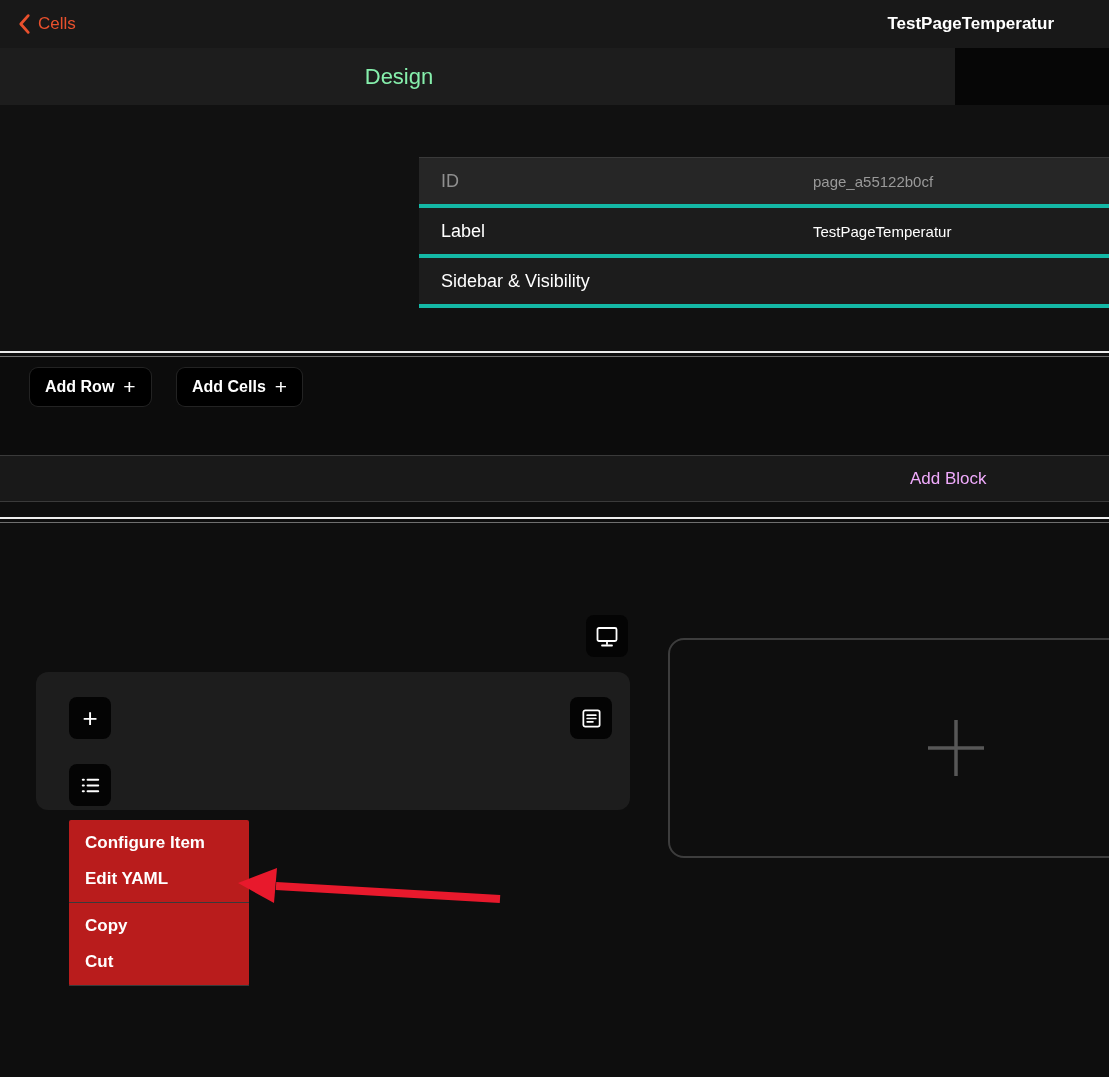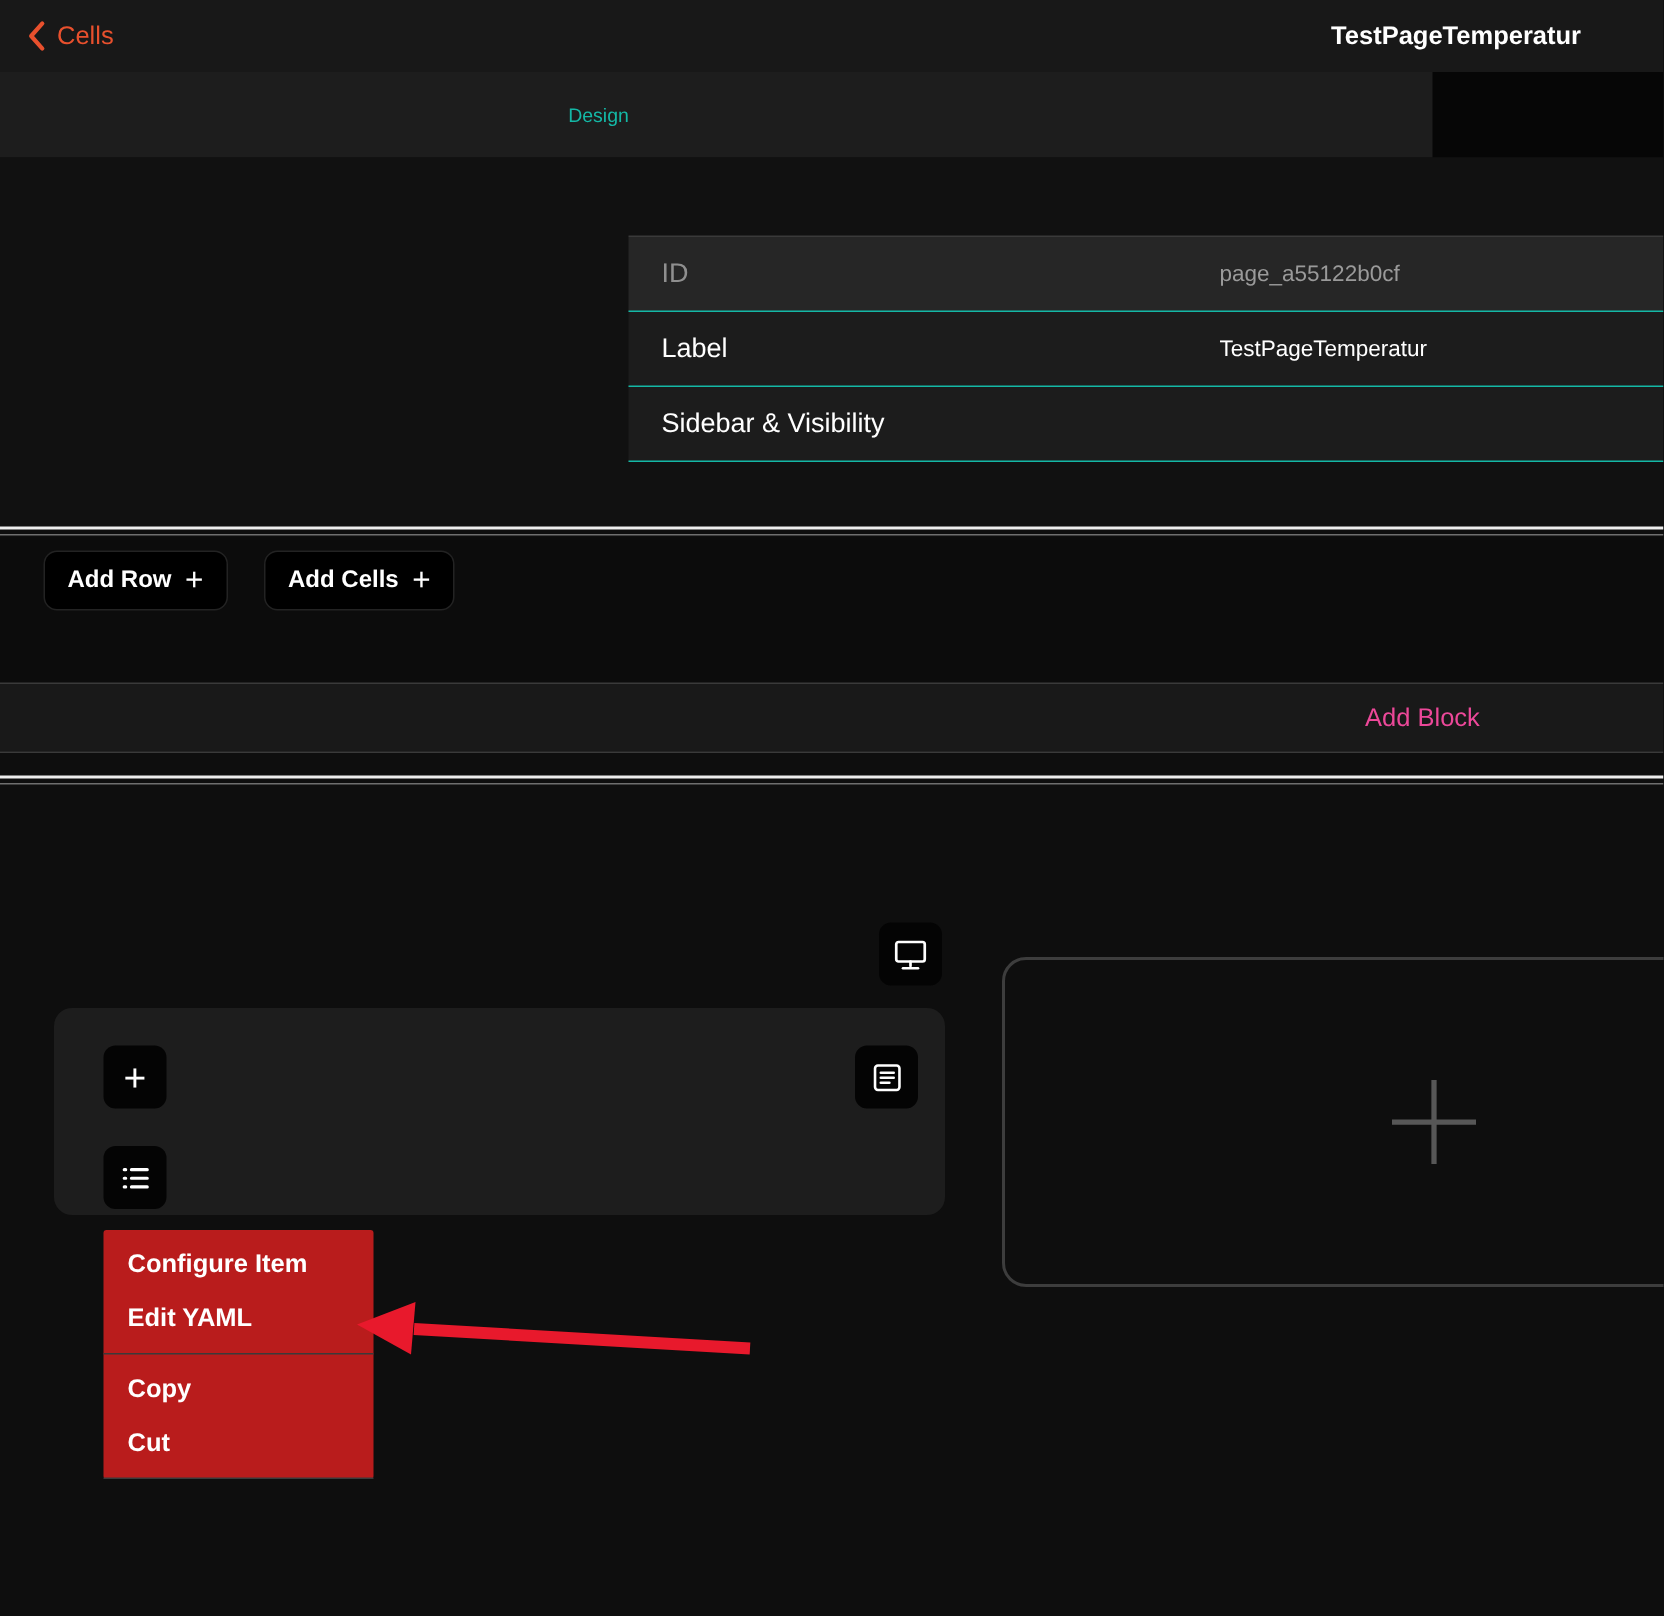--- a/index.html
+++ b/index.html
@@ -21,51 +21,51 @@
   }
   .page-title {
     position:absolute; right:55px; top:0; height:48px;
     display:flex; align-items:center;
     font-weight:bold; font-size:17px; color:#fff;
   }
   .tabbar { position:absolute; left:0; top:48px; width:1109px; height:57px; background:#1d1d1d; }
   .tab-design {
     position:absolute; left:0; top:48px; width:798px; height:57px;
     display:flex; align-items:center; justify-content:center;
-    color:#14b8a6; font-size:13px; cursor:pointer;
+    color:#86efac; font-size:22px; cursor:pointer;
   }
   .right-panel { position:absolute; left:955px; top:48px; width:154px; height:57px; background:#060606; }
 
   .content-upper { position:absolute; left:0; top:105px; width:1109px; height:246px; background:#111111; }
 
   
   .form-panel { position:absolute; left:419px; top:157px; width:690px; border-top:1px solid #3a3a3a; }
   .form-row {
     position:relative; height:50px; background:#1c1c1c;
-    border-bottom:1px solid #14b8a6;
+    border-bottom:4px solid #14b8a6;
     display:flex; align-items:center; cursor:pointer;
   }
   .form-row.row-id { background:#262626; }
   .form-label { margin-left:22px; font-size:18px; color:#fff; }
   .row-id .form-label { color:#8f8f8f; }
   .form-value { position:absolute; left:394px; font-size:15px; color:#ffffff; }
   .row-id .form-value { color:#9a9a9a; }
 
   
   .line { position:absolute; left:0; width:1109px; }
   .line-bright { height:2px; background:#ededed; }
   .line-dim { height:1px; background:#6f6f6f; }
   .hairline { height:1px; background:#3a3a3a; }
 
   .row-section { position:absolute; left:0; top:358px; width:1109px; height:97px; background:#0c0c0c; }
   .block-row { position:absolute; left:0; top:456px; width:1109px; height:45px; background:#191919; }
   .add-block {
     position:absolute; left:910px; top:456px; height:45px;
     display:flex; align-items:center;
-    color:#ec4899; font-size:17px; cursor:pointer;
+    color:#f0abfc; font-size:17px; cursor:pointer;
   }
 
   
   .pill-btn {
     position:absolute; top:368px; height:38px;
     background:#000; border-radius:8px; box-shadow:0 0 0 1px #232323;
     display:flex; align-items:center; gap:9px; padding:0 15px;
     font-weight:bold; font-size:16px; color:#fff; cursor:pointer;
   }
   .pill-btn .plus-glyph { font-size:21px; font-weight:normal; line-height:1; margin-top:-2px; }

